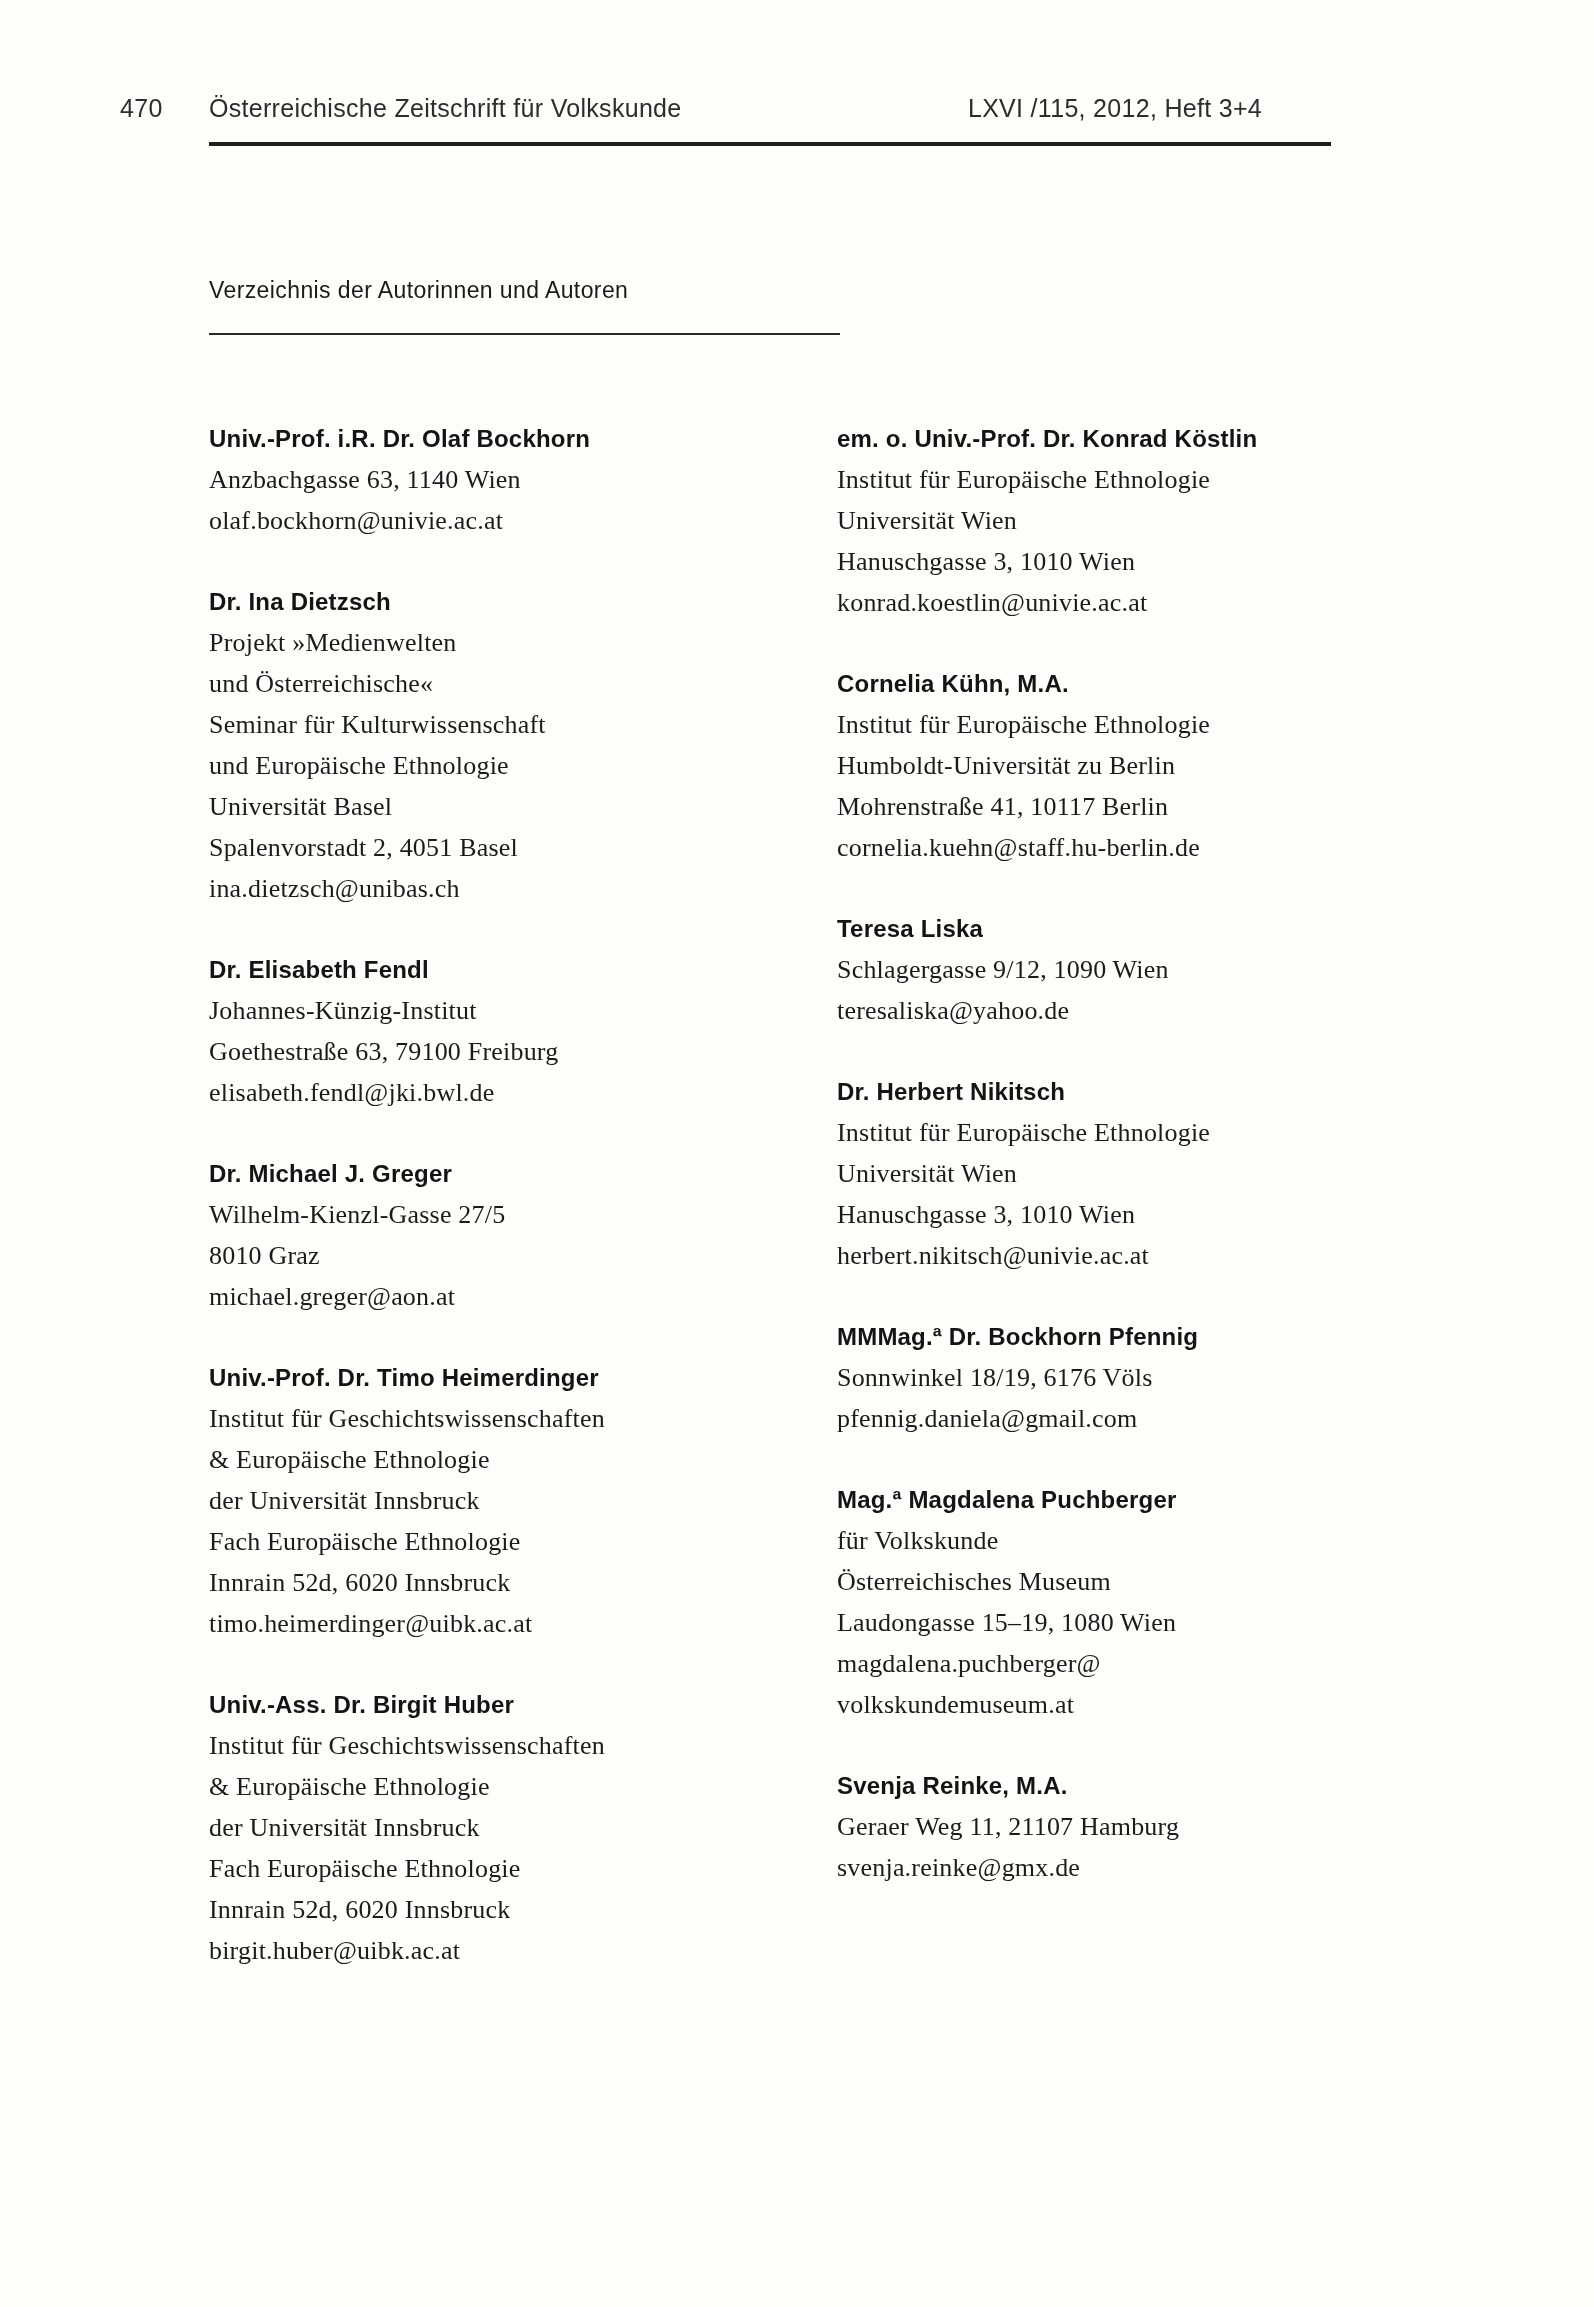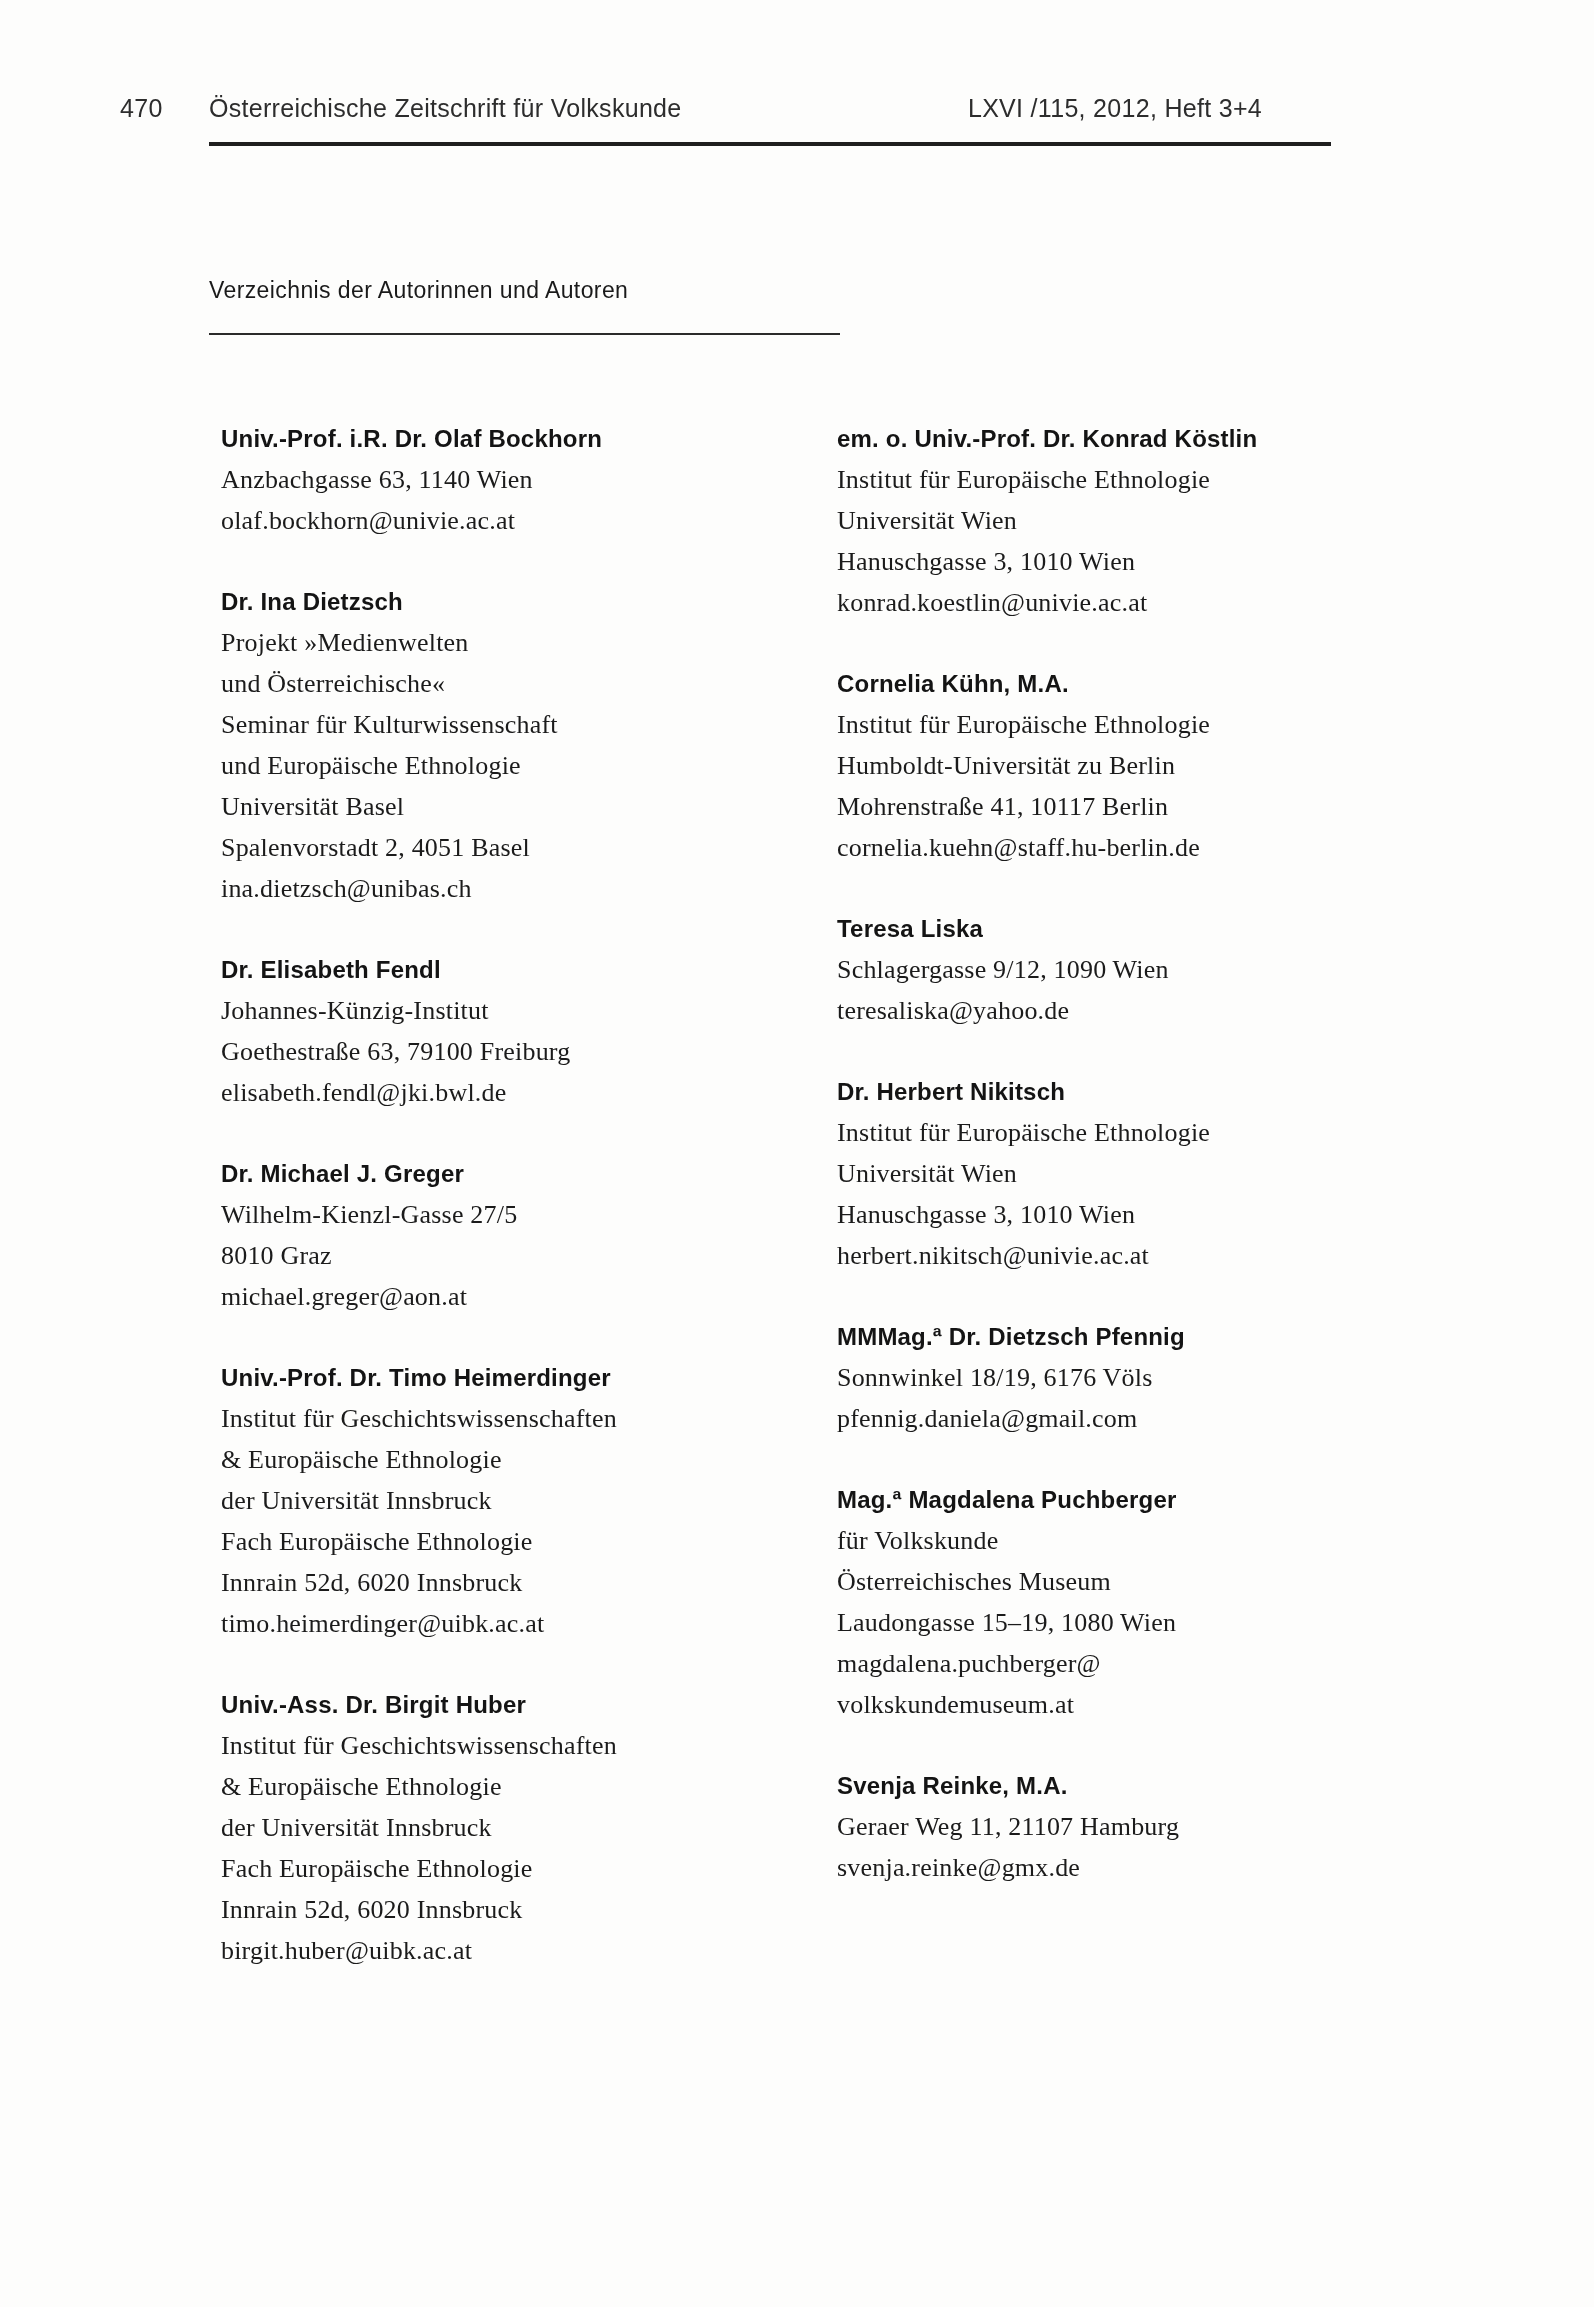--- a/index.html
+++ b/index.html
@@ -73,21 +73,21 @@
   .columns {
     position: absolute;
     left: 0;
     top: 418px;
     width: 1595px;
   }
   .col {
     position: absolute;
     top: 0;
   }
-  .col-left  { left: 221px; width: 550px; }
+  .col-left  { left: 209px; width: 550px; }
   .col-right { left: 793px; width: 542px; margin-left: 44px; }
 
   .entry {
     margin: 0 0 40px 0;
   }
   .entry:last-child { margin-bottom: 0; }
 
   .author-name {
     font-family: "Liberation Sans", "DejaVu Sans", sans-serif;
     font-size: 24px;
@@ -192,21 +192,21 @@
           <div class="address-line">teresaliska@yahoo.de</div>
         </section>
         <section class="entry">
           <div class="author-name">Dr. Herbert Nikitsch</div>
           <div class="address-line">Institut für Europäische Ethnologie</div>
           <div class="address-line">Universität Wien</div>
           <div class="address-line">Hanuschgasse 3, 1010 Wien</div>
           <div class="address-line">herbert.nikitsch@univie.ac.at</div>
         </section>
         <section class="entry">
-          <div class="author-name">MMMag.ª Dr. Dietzsch Pfennig</div>
+          <div class="author-name">MMMag.ª Dr. Bockhorn Pfennig</div>
           <div class="address-line">Sonnwinkel 18/19, 6176 Völs</div>
           <div class="address-line">pfennig.daniela@gmail.com</div>
         </section>
         <section class="entry">
           <div class="author-name">Mag.ª Magdalena Puchberger</div>
           <div class="address-line">für Volkskunde</div>
           <div class="address-line">Österreichisches Museum</div>
           <div class="address-line">Laudongasse 15–19, 1080 Wien</div>
           <div class="address-line">magdalena.puchberger@</div>
           <div class="address-line">volkskundemuseum.at</div>

